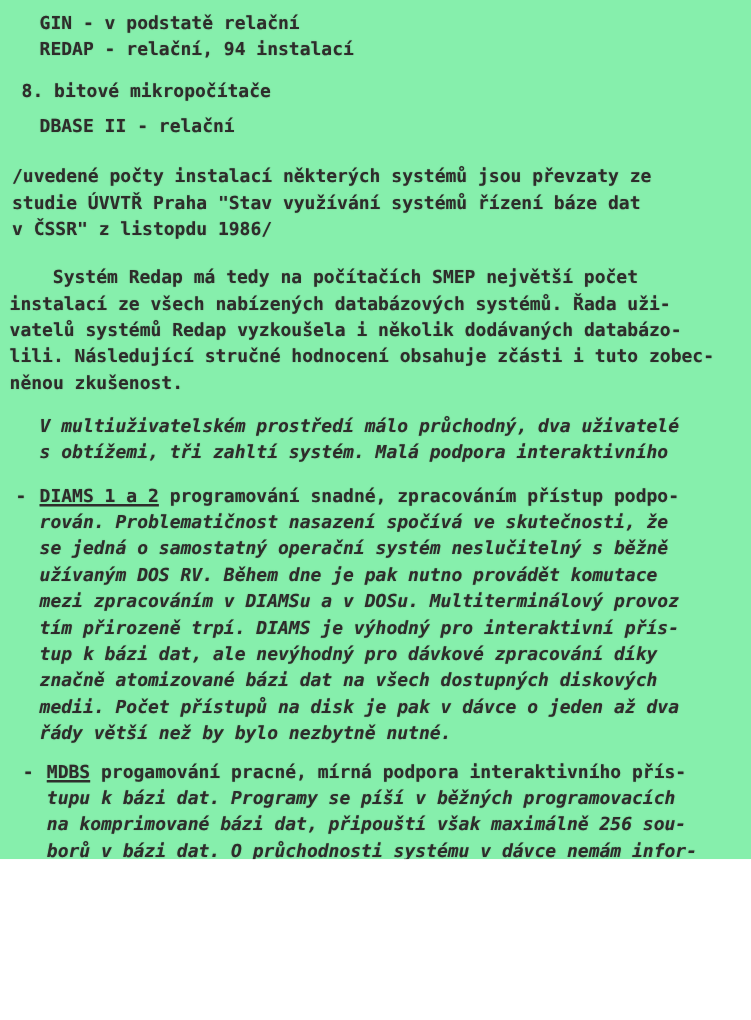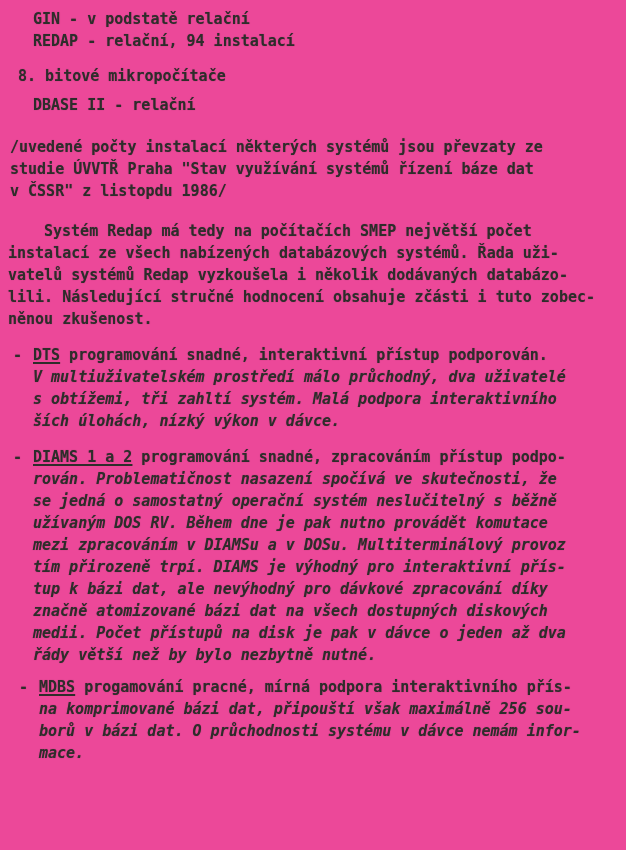--- a/index.html
+++ b/index.html
@@ -3,25 +3,25 @@
 <meta charset="utf-8">
 <style>
   html, body {
     margin: 0;
     padding: 0;
     background: #ffffff;
   }
   .page {
     position: relative;
     width: 626px;
-    height: 850px;
+    height: 716px;
     box-sizing: border-box;
     padding: 8px 0 0 8px;
     overflow: hidden;
-    background: #ec4899;
+    background: #86efac;
     color: #2e2d2b;
     font-family: "DejaVu Sans Mono", "Liberation Mono", monospace;
     font-size: 15px;
     font-weight: 700;
     line-height: 22px;
     text-shadow: 0 0 1px rgba(46, 45, 43, 0.45);
   }
   .line { white-space: pre; }
   .ind-a { margin-left: 25px; }
   .heading { margin-left: 10px; margin-top: 13px; }
@@ -63,39 +63,38 @@
 
   <div class="para">
     <div class="line para-first">Systém Redap má tedy na počítačích SMEP největší počet</div>
     <div class="line">instalací ze všech nabízených databázových systémů. Řada uži-</div>
     <div class="line">vatelů systémů Redap vyzkoušela i několik dodávaných databázo-</div>
     <div class="line">lili. Následující stručné hodnocení obsahuje zčásti i tuto zobec-</div>
     <div class="line">něnou zkušenost.</div>
   </div>
 
   <div class="bullet bullet-dts">
-    <div class="line b-first"><span class="marker">-</span><span class="term">DTS</span><span> programování snadné, interaktivní přístup podporován.</span></div>
     <div class="line b-cont">V multiuživatelském prostředí málo průchodný, dva uživatelé</div>
     <div class="line b-cont">s obtížemi, tři zahltí systém. Malá podpora interaktivního</div>
-    <div class="line b-cont">ších úlohách, nízký výkon v dávce.</div>
   </div>
 
   <div class="bullet bullet-diams">
     <div class="line b-first"><span class="marker">-</span><span class="term">DIAMS 1 a 2</span><span> programování snadné, zpracováním přístup podpo-</span></div>
     <div class="line b-cont">rován. Problematičnost nasazení spočívá ve skutečnosti, že</div>
     <div class="line b-cont">se jedná o samostatný operační systém neslučitelný s běžně</div>
     <div class="line b-cont">užívaným DOS RV. Během dne je pak nutno provádět komutace</div>
     <div class="line b-cont">mezi zpracováním v DIAMSu a v DOSu. Multiterminálový provoz</div>
     <div class="line b-cont">tím přirozeně trpí. DIAMS je výhodný pro interaktivní přís-</div>
     <div class="line b-cont">tup k bázi dat, ale nevýhodný pro dávkové zpracování díky</div>
     <div class="line b-cont">značně atomizované bázi dat na všech dostupných diskových</div>
     <div class="line b-cont">medii. Počet přístupů na disk je pak v dávce o jeden až dva</div>
     <div class="line b-cont">řády větší než by bylo nezbytně nutné.</div>
   </div>
 
   <div class="bullet bullet-mdbs">
     <div class="line b-first"><span class="marker">-</span><span class="term">MDBS</span><span> progamování pracné, mírná podpora interaktivního přís-</span></div>
+    <div class="line b-cont">tupu k bázi dat. Programy se píší v běžných programovacích</div>
     <div class="line b-cont">na komprimované bázi dat, připouští však maximálně 256 sou-</div>
     <div class="line b-cont">borů v bázi dat. O průchodnosti systému v dávce nemám infor-</div>
     <div class="line b-cont">mace.</div>
   </div>
 
 </div>
 
 </body></html>

